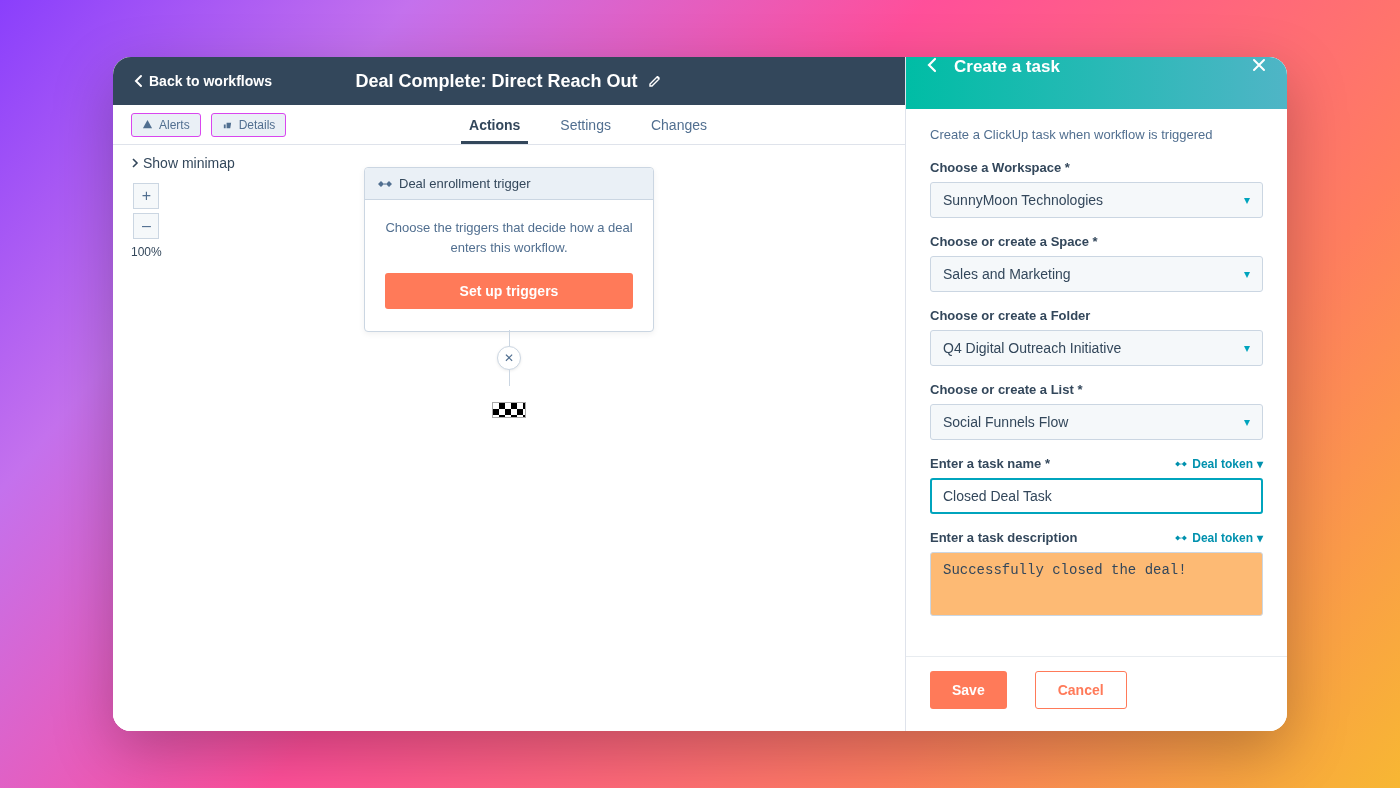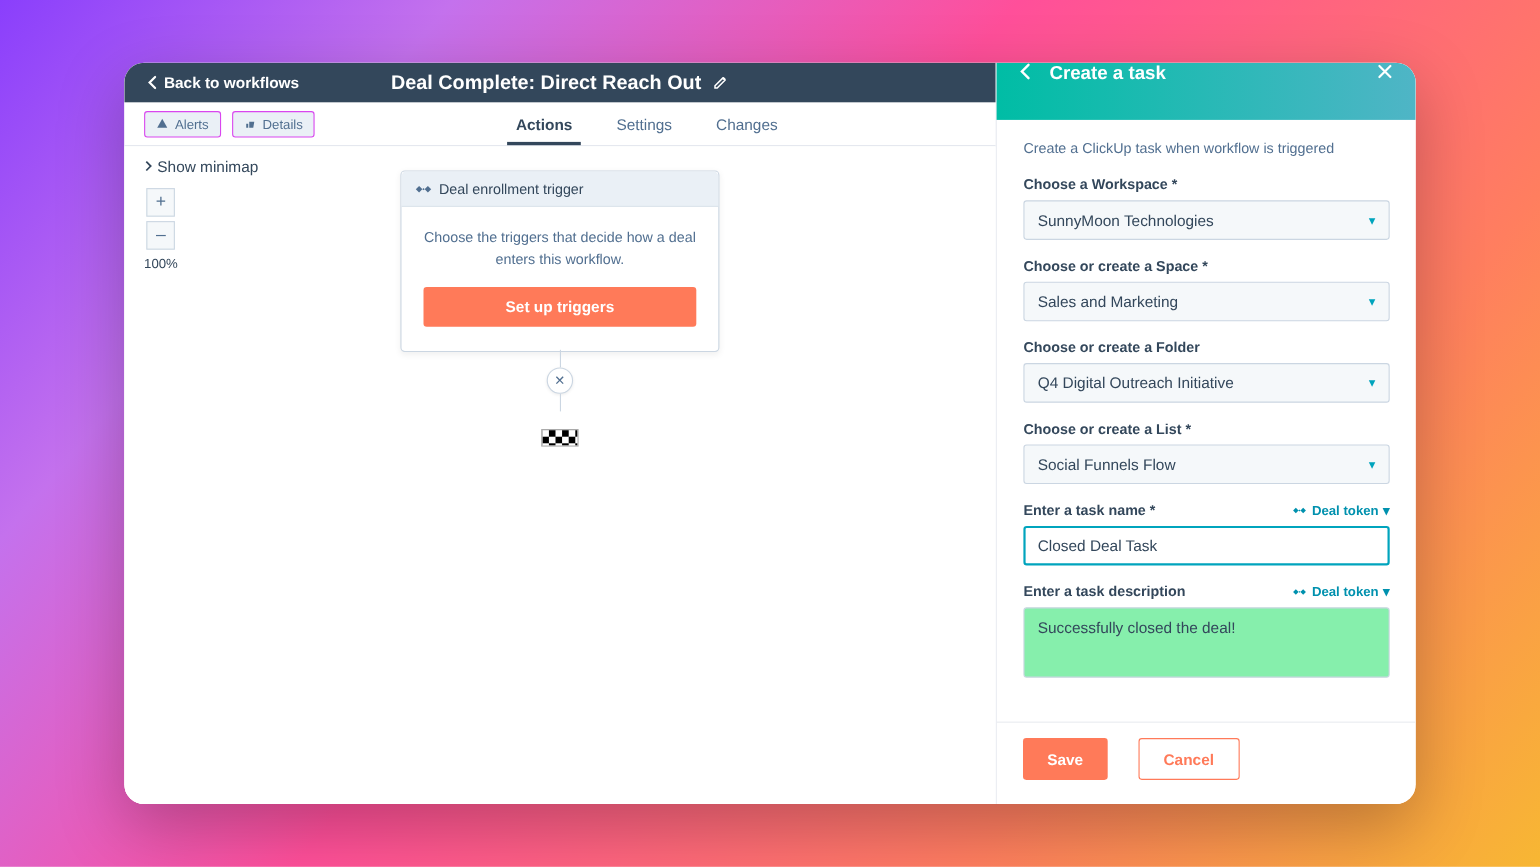--- a/index.html
+++ b/index.html
@@ -8,21 +8,21 @@
     background: linear-gradient(130deg, #8a3ffc 0%, #c471ed 20%, #ff4f9a 45%, #ff7e5f 75%, #f7b733 100%);
     display: flex; align-items: center; justify-content: center;
   }
   .app-window {
     width: 1174px; height: 674px; background: #fff; border-radius: 18px; overflow: hidden;
     box-shadow: 0 20px 60px rgba(0,0,0,0.25); display: flex;
   }
   
   .main-panel { flex: 1 1 auto; display: flex; flex-direction: column; background: #fff; position: relative; }
   .top-bar {
-    background: #33475b; color: #fff; height: 36px; display: flex; align-items: center; padding: 0 20px; gap: 16px;
+    background: #33475b; color: #fff; height: 48px; display: flex; align-items: center; padding: 0 20px; gap: 16px;
   }
   .back-link { display: flex; align-items: center; gap: 6px; cursor: pointer; font-size: 14px; font-weight: 600; }
   .top-title { flex: 1; text-align: center; font-size: 18px; font-weight: 600; display: flex; align-items: center; justify-content: center; gap: 10px; }
   .edit-icon { width: 14px; height: 14px; display:inline-block; }
   .toolbar-row {
     height: 40px; border-bottom: 1px solid #dfe3eb; display: flex; align-items: center; padding: 0 18px; gap: 10px;
   }
   .small-btn {
     background: #eaf0f6; border: 1px solid #d946ef; color: #516f90; font-size: 12px; padding: 4px 10px;
     border-radius: 3px; display: flex; align-items: center; gap: 6px; cursor: pointer;
@@ -64,21 +64,21 @@
   .label-row { display:flex; justify-content:space-between; align-items:center; margin-top:16px; }
   .first-label { margin-top:0; }
   .deal-token { color:#0091ae; font-size:12px; display:flex; align-items:center; gap:4px; cursor:pointer; font-weight:600;}
   .select, .text-input, .textarea {
     width:100%; margin-top:7px; border:1px solid #cbd6e2; background:#f5f8fa; border-radius:3px;
     font-size:14px; color:#33475b; padding:9px 12px; position:relative; cursor:pointer;
   }
   .select::after { content:"▾"; position:absolute; right:12px; top:50%; transform:translateY(-50%); color:#00a4bd; font-size:12px; }
   .text-input { background:#fff; cursor:text; }
   .text-input.focused { border:2px solid #00a4bd; padding:8px 11px; }
-  .textarea { background:#86efac; height:64px; cursor:text; resize:none; font-family:Liberation Sans, sans-serif; }
+  .textarea { background:#fdba74; height:64px; cursor:text; resize:none; font-family:Liberation Mono, monospace; }
   .side-footer { padding:14px 24px 22px; border-top:1px solid #e8ecf0; display:flex; gap:28px;margin-top:40px; }
   .btn-save { background:#ff7a59; color:#fff; border:none; padding:10px 22px; border-radius:3px; font-size:14px; font-weight:600; cursor:pointer; }
   .btn-cancel { background:#fff; color:#ff7a59; border:1px solid #ff7a59; padding:10px 22px; border-radius:3px; font-size:14px; font-weight:600; cursor:pointer; }
 
   svg { display:block; }
 </style>
 </head>
 <body>
 
 <div class="app-window">

